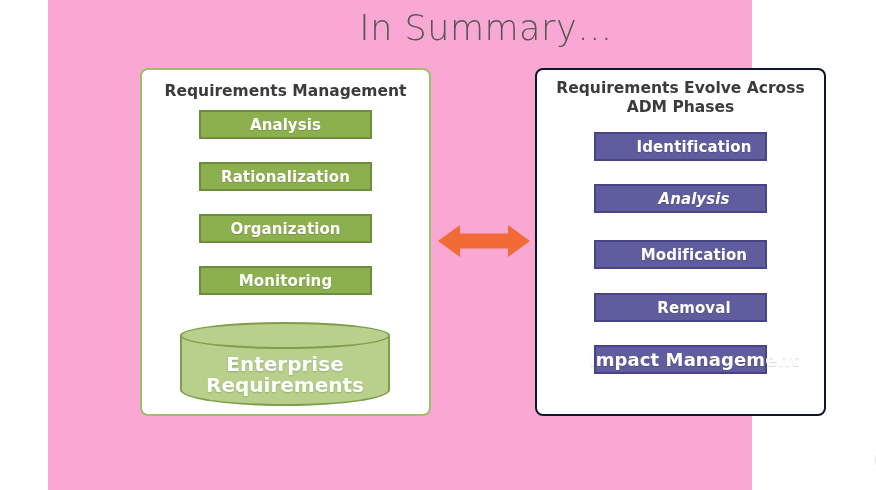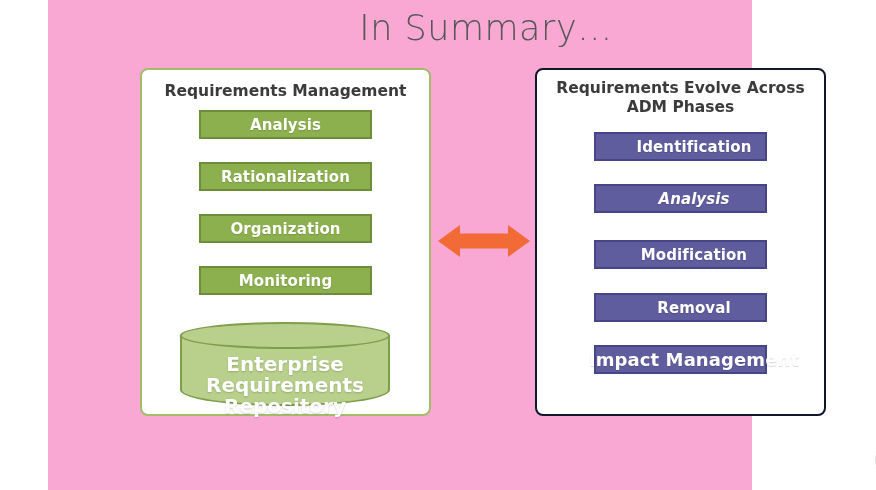--- a/index.html
+++ b/index.html
@@ -194,21 +194,20 @@
 
     <div class="box green" style="top:196px;">
       <span>Monitoring</span>
     </div>
 
     <div id="repository">
       <div class="cyl-body"></div>
       <div class="cyl-top"></div>
       <div class="cyl-label">
         <div>Enterprise Requirements</div>
-        <div>Repository</div>
       </div>
     </div>
 
   </div>
 
   <div class="panel" id="panel-right">
 
     <div class="panel-heading">
       <div>Requirements Evolve Across</div>
       <div>ADM Phases</div>

